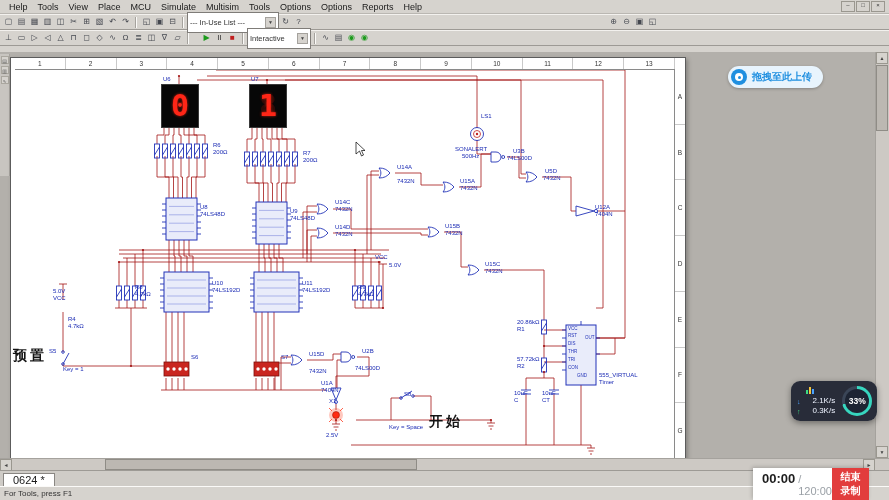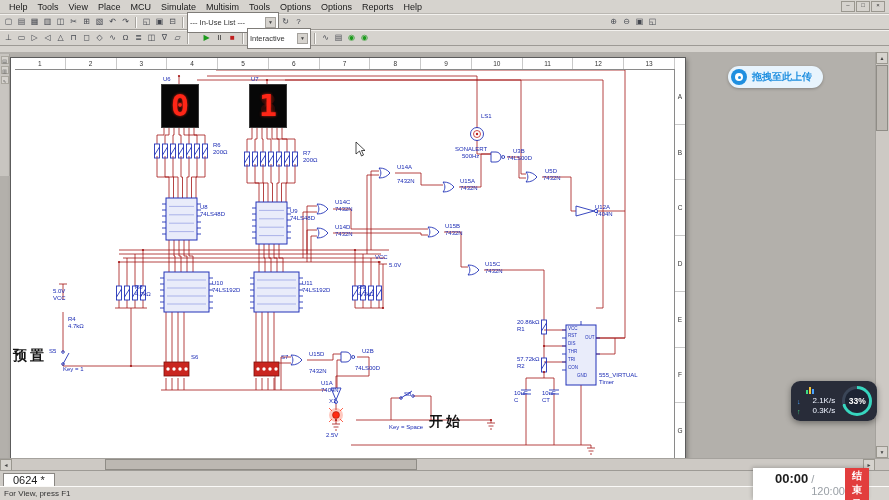--- a/index.html
+++ b/index.html
@@ -89,21 +89,21 @@
   .gbars .b3{height:5px;background:#4aa3ff;}
   .grow{display:flex;align-items:flex-end;gap:12px;height:10px;}
   .garr{font-size:7px;font-weight:bold;}
   .garr.down{color:#4aa3ff;}
   .garr.up{color:#3ddc84;}
   .gval{color:#eef3ff;font-size:8px;}
   .gring{width:30px;height:30px;border-radius:50%;position:relative;flex:none;background:#3a4557;}
   .ghole{position:absolute;left:3px;top:3px;right:3px;bottom:3px;background:#1d2433;border-radius:50%;
     display:flex;align-items:center;justify-content:center;color:#fff;font-size:8.5px;font-weight:bold;}
   .recorder{position:absolute;left:753px;top:468px;width:116px;height:32px;background:#fff;
-    display:flex;align-items:center;padding-left:22px;box-sizing:border-box;box-shadow:-1px -1px 4px rgba(0,0,0,.2);}
+    display:flex;align-items:center;padding-left:9px;box-sizing:border-box;box-shadow:-1px -1px 4px rgba(0,0,0,.2);}
   .rtime{display:flex;align-items:baseline;}
   .rtime b{font-size:13px;color:#1d1d1d;}
   .rtotal{font-size:11px;color:#9aa0a6;margin-left:3px;}
   .rstop{margin-left:auto;width:46px;height:32px;background:#e23d3d;color:#fff;border:none;
     font-size:10px;font-weight:bold;font-family:"Liberation Sans",sans-serif;}
 </style>
 </head>
 <body>
 
 <div id="screen">
@@ -536,21 +536,21 @@
     <span class="sbtn" style="left:0;top:0">◄</span>
     <span class="hthumb"></span>
     <span class="sbtn" style="left:auto;right:14px;top:0">►</span>
   </div>
 
   <div id="tabs">
     <span class="tab">0624 *</span>
   </div>
 
   <div id="status">
-    <span>For View, press F1</span>
+    <span>For Tools, press F1</span>
   </div>
 
   <div class="upload">
     <span class="ulogo">
         <i></i>
         <b></b>
       </span>
     <span class="utext">拖拽至此上传</span>
   </div>
 

